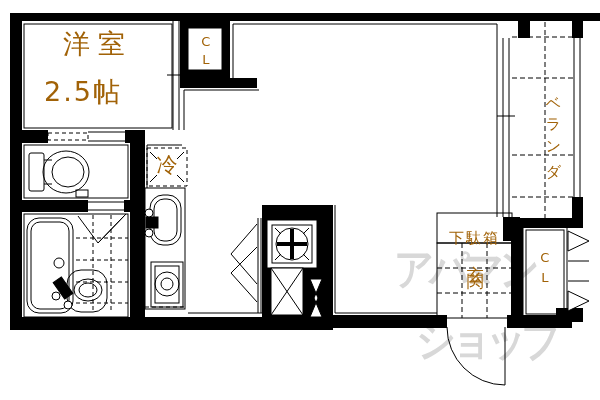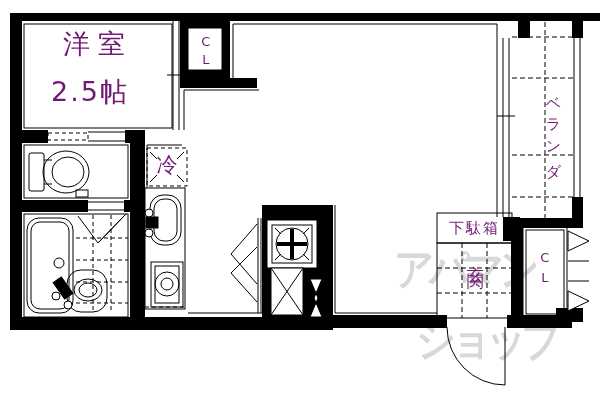--- a/index.html
+++ b/index.html
@@ -1,19 +1,19 @@
 <!DOCTYPE html>
 <html><head>
 <meta charset="utf-8">
 <style>
   html,body{margin:0;padding:0;background:#fff;}
   #stage{position:relative;width:600px;height:400px;background:#fff;overflow:hidden;
          font-family:"DejaVu Sans","Liberation Sans",sans-serif;}
   #plan-svg{position:absolute;left:0;top:0;z-index:2;}
-  .lbl{position:absolute;z-index:3;color:#701a75;line-height:1.1;white-space:nowrap;}
+  .lbl{position:absolute;z-index:3;color:#a16207;line-height:1.1;white-space:nowrap;}
   .ctr{text-align:center;}
   .vert{writing-mode:vertical-lr;text-orientation:upright;}
   .wm{position:absolute;z-index:1;font-weight:bold;color:#d8d8d8;
       font-size:44px;line-height:1;letter-spacing:-6px;
       transform:scaleX(.9);transform-origin:left top;}
 </style>
 </head>
 <body>
 
 <div id="stage">
@@ -192,20 +192,20 @@
     <rect x="526" y="230" width="38" height="84"></rect>
     <g fill="#fff">
       <polygon points="568,231 589,241 568,251"></polygon>
       <polygon points="568,291 589,301 568,311"></polygon>
       <line x1="568" y1="261" x2="589" y2="261"></line>
       <line x1="568" y1="281" x2="589" y2="281"></line>
     </g>
   </svg>
 
   <div class="lbl ctr" style="left:28px;top:29px;width:140px;font-size:27px;letter-spacing:8px;">洋室</div>
-  <div class="lbl ctr" style="left:16px;top:77px;width:148px;font-size:27px;letter-spacing:2px;">2.5帖</div>
+  <div class="lbl ctr" style="left:9px;top:77px;width:148px;font-size:27px;letter-spacing:2px;">2.5帖</div>
   <div class="lbl vert" style="left:198px;top:34px;height:38px;font-size:13px;letter-spacing:3px;">CL</div>
   <div class="lbl ctr" style="left:147px;top:154px;width:40px;font-size:21px;">冷</div>
   <div class="lbl vert" style="left:545px;top:86px;height:108px;font-size:15px;letter-spacing:5px;">ベランダ</div>
-  <div class="lbl ctr" style="left:437px;top:220px;width:75px;font-size:15px;letter-spacing:2px;">下駄箱</div>
+  <div class="lbl ctr" style="left:437px;top:230px;width:75px;font-size:15px;letter-spacing:2px;">下駄箱</div>
   <div class="lbl vert" style="left:466px;top:252px;height:64px;font-size:17px;letter-spacing:8px;">玄関</div>
   <div class="lbl vert" style="left:537px;top:250px;height:44px;font-size:13px;letter-spacing:5px;">CL</div>
 </div>
 
 </body></html>

